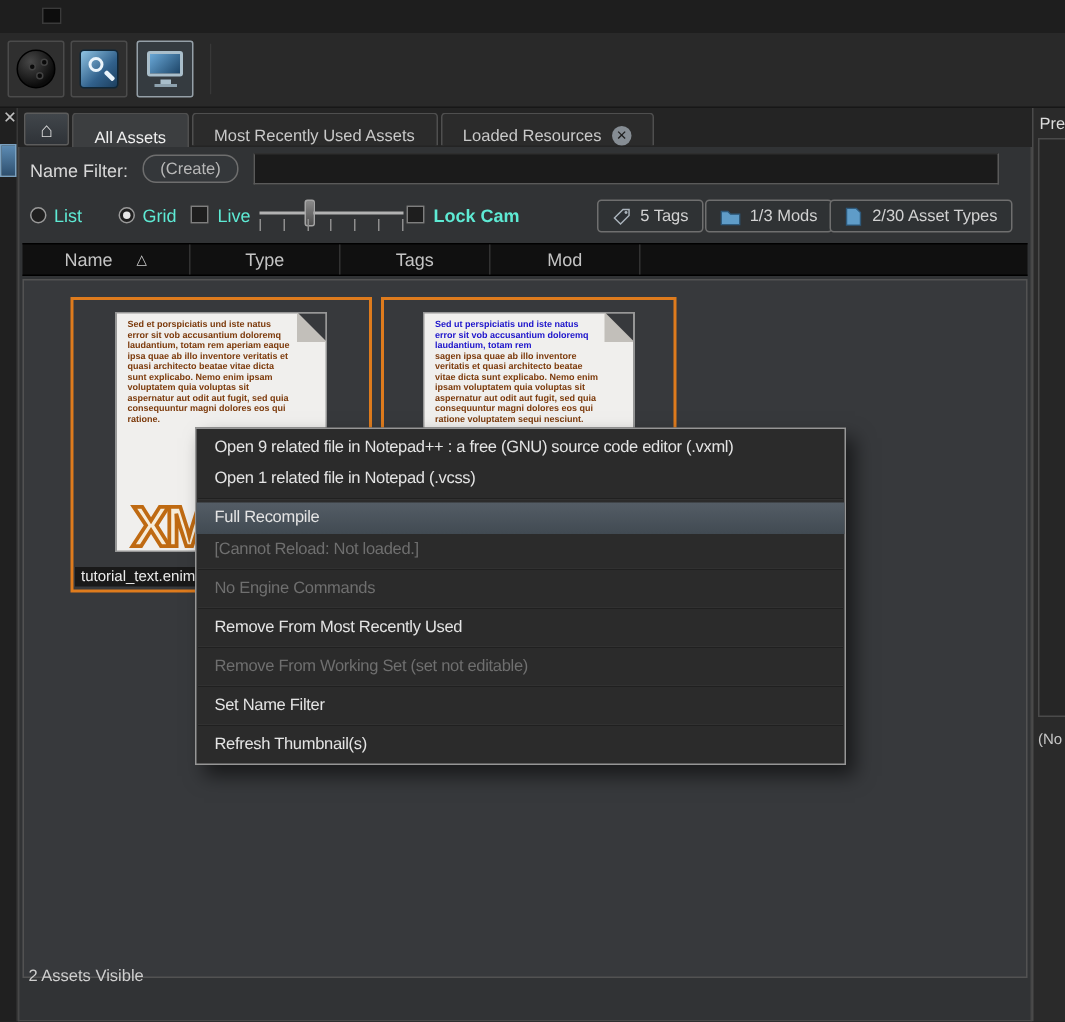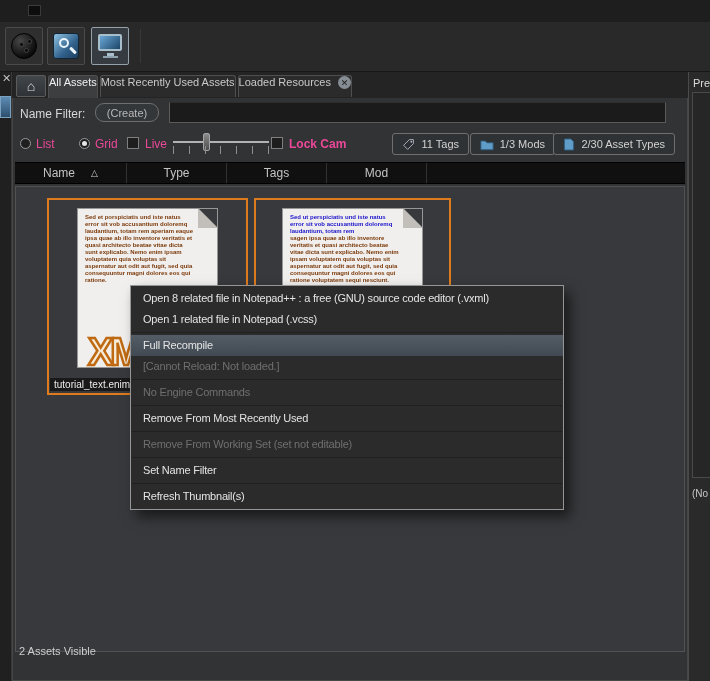--- a/index.html
+++ b/index.html
@@ -26,40 +26,40 @@
   .mon-base{position:absolute;left:11px;top:28px;width:15px;height:2px;background:#8da1ae;}
 
   
   .rail{left:0;top:72px;width:12px;height:609px;background:#202020;border-right:1px solid #383838;}
   .rail-close{position:absolute;left:2px;top:0px;font-size:11px;color:#c0c0c0;cursor:pointer;}
   .rail-tab{position:absolute;left:0;top:24px;width:11px;height:22px;background:linear-gradient(180deg,#5d8cb4,#2e4f6e);border:1px solid #7ba1c0;}
 
   
   .home-btn{left:16px;top:75px;width:30px;height:22px;background:linear-gradient(#41464b,#2f3338);border:1px solid #5c5c5c;border-radius:2px;display:flex;align-items:center;justify-content:center;font-size:14px;color:#dcdcdc;cursor:pointer;}
   .tabs{left:48px;top:75px;height:23px;display:flex;gap:2px;}
-  .tab{display:flex;align-items:flex-start;gap:7px;padding:0 0;height:22px;background:#2b2b2b;border:1px solid #4f4f4f;border-bottom:none;border-radius:3px 3px 0 0;font-size:11px;color:#c9c9c9;white-space:nowrap;cursor:pointer;}
+  .tab{display:flex;align-items:flex-end;gap:7px;padding:0 14px;height:22px;background:#2b2b2b;border:1px solid #4f4f4f;border-bottom:none;border-radius:3px 3px 0 0;font-size:11px;color:#c9c9c9;white-space:nowrap;cursor:pointer;}
   .tab.active{background:#3c3e40;color:#f0f0f0;height:23px;}
   .tab-close{width:13px;height:13px;border-radius:50%;background:#868d94;color:#1c1c1c;font-size:9px;font-weight:bold;display:flex;align-items:center;justify-content:center;}
 
   
   .preview{left:688px;top:72px;width:22px;height:609px;background:#2a2a2a;border-left:1px solid #4a4a4a;overflow:hidden;}
   .preview-title{position:absolute;left:4px;top:5px;font-size:11px;color:#dcdcdc;white-space:nowrap;}
   .preview-box{position:absolute;left:3px;top:20px;width:30px;height:386px;border:1px solid #4a4a4a;background:#262626;}
   .preview-empty{position:absolute;left:3px;top:416px;font-size:10px;color:#c8c8c8;white-space:nowrap;}
 
   
   .main{left:12px;top:98px;width:676px;height:583px;background:#313335;border:1px solid #474747;border-top:none;}
   .flt-label{position:absolute;left:7px;top:9px;font-size:12px;color:#d8d8d8;}
   .clear-btn{position:absolute;left:82px;top:5px;width:64px;height:19px;border-radius:9px;background:#34373a;border:1px solid #6e6e6e;color:#b8b8b8;font-size:11px;cursor:pointer;font-family:inherit;}
   .flt-input{position:absolute;left:156px;top:4px;width:497px;height:21px;background:#1b1b1b;border:1px solid #5a5a5a;border-top-color:#2e2e2e;color:#e0e0e0;font-size:12px;padding:0 5px;font-family:inherit;}
 
   .radio{position:absolute;width:11px;height:11px;border:1px solid #9a9a9a;border-radius:50%;background:#1f1f1f;}
   .radio.sel::after{content:"";position:absolute;left:2px;top:2px;width:5px;height:5px;border-radius:50%;background:#e6e6e6;}
   .chk{position:absolute;width:12px;height:12px;background:#1e1e1e;border:1px solid #7e7e7e;}
-  .ctl-label{position:absolute;font-size:12px;color:#ec4899;}
+  .ctl-label{position:absolute;font-size:12px;color:#5eead4;}
 
   .slider{position:absolute;left:160px;top:32px;width:96px;height:26px;cursor:pointer;}
   .sl-track{position:absolute;left:0;top:11px;width:96px;height:2px;background:#b2b2b2;}
   .sl-handle{position:absolute;left:30px;top:3px;width:7px;height:18px;background:linear-gradient(#8a8a8a,#4e4e4e);border:1px solid #a5a5a5;border-radius:2px;}
   .sl-ticks{position:absolute;left:0;top:16px;width:96px;display:flex;justify-content:space-between;}
   .sl-ticks span{width:1px;height:8px;background:#8e8e8e;}
 
   .ctl-btn{position:absolute;top:35px;height:22px;display:flex;align-items:center;gap:6px;padding:0 9px;background:#2f3234;border:1px solid #6f6f6f;border-radius:3px;color:#d2d2d2;font-size:11px;white-space:nowrap;cursor:pointer;}
   .btn-tags{right:218px}.btn-mods{right:132px}.btn-types{right:12px}
 
@@ -179,21 +179,21 @@
     </div>
 
     <span class="chk" style="left:258px;top:39px;"></span>
     <span class="ctl-label" style="left:276px;top:39px;font-weight:bold;">Lock Cam</span>
 
     <div class="ctl-btn btn-tags">
       <svg class="icon-svg" width="13" height="13" viewBox="0 0 16 16">
           <path d="M2 9 L9 2 H14 V7 L7 14 Z" fill="#2b2f33" stroke="#aab3bb" stroke-width="1.2"></path>
           <circle cx="11.5" cy="4.5" r="1.2" fill="#aab3bb"></circle>
         </svg>
-      <span>11 Tags</span>
+      <span>5 Tags</span>
     </div>
     <div class="ctl-btn btn-mods">
       <svg class="icon-svg" width="14" height="13" viewBox="0 0 16 14">
           <path d="M1 3 h5 l2 2 h7 v8 H1 Z" fill="#5f9cc8" stroke="#2e5a7c"></path>
         </svg>
       <span>1/3 Mods</span>
     </div>
     <div class="ctl-btn btn-types">
       <svg class="icon-svg" width="12" height="13" viewBox="0 0 12 14">
           <path d="M1 1 h7 l3 3 v9 H1 Z" fill="#5f9cc8" stroke="#2e5a7c"></path>
@@ -238,21 +238,21 @@
           <div class="fold"></div>
         </div>
       </div>
 
     </div>
 
     <div class="status">2 Assets Visible</div>
   </div>
 
   <div class="menu">
-    <div class="mi">Open 8 related file in Notepad++ : a free (GNU) source code editor (.vxml)</div>
+    <div class="mi">Open 9 related file in Notepad++ : a free (GNU) source code editor (.vxml)</div>
     <div class="mi">Open 1 related file in Notepad (.vcss)</div>
     <div class="msep"></div>
     <div class="mi hl">Full Recompile</div>
     <div class="mi disabled">[Cannot Reload: Not loaded.]</div>
     <div class="msep"></div>
     <div class="mi disabled">No Engine Commands</div>
     <div class="msep"></div>
     <div class="mi">Remove From Most Recently Used</div>
     <div class="msep"></div>
     <div class="mi disabled">Remove From Working Set (set not editable)</div>

